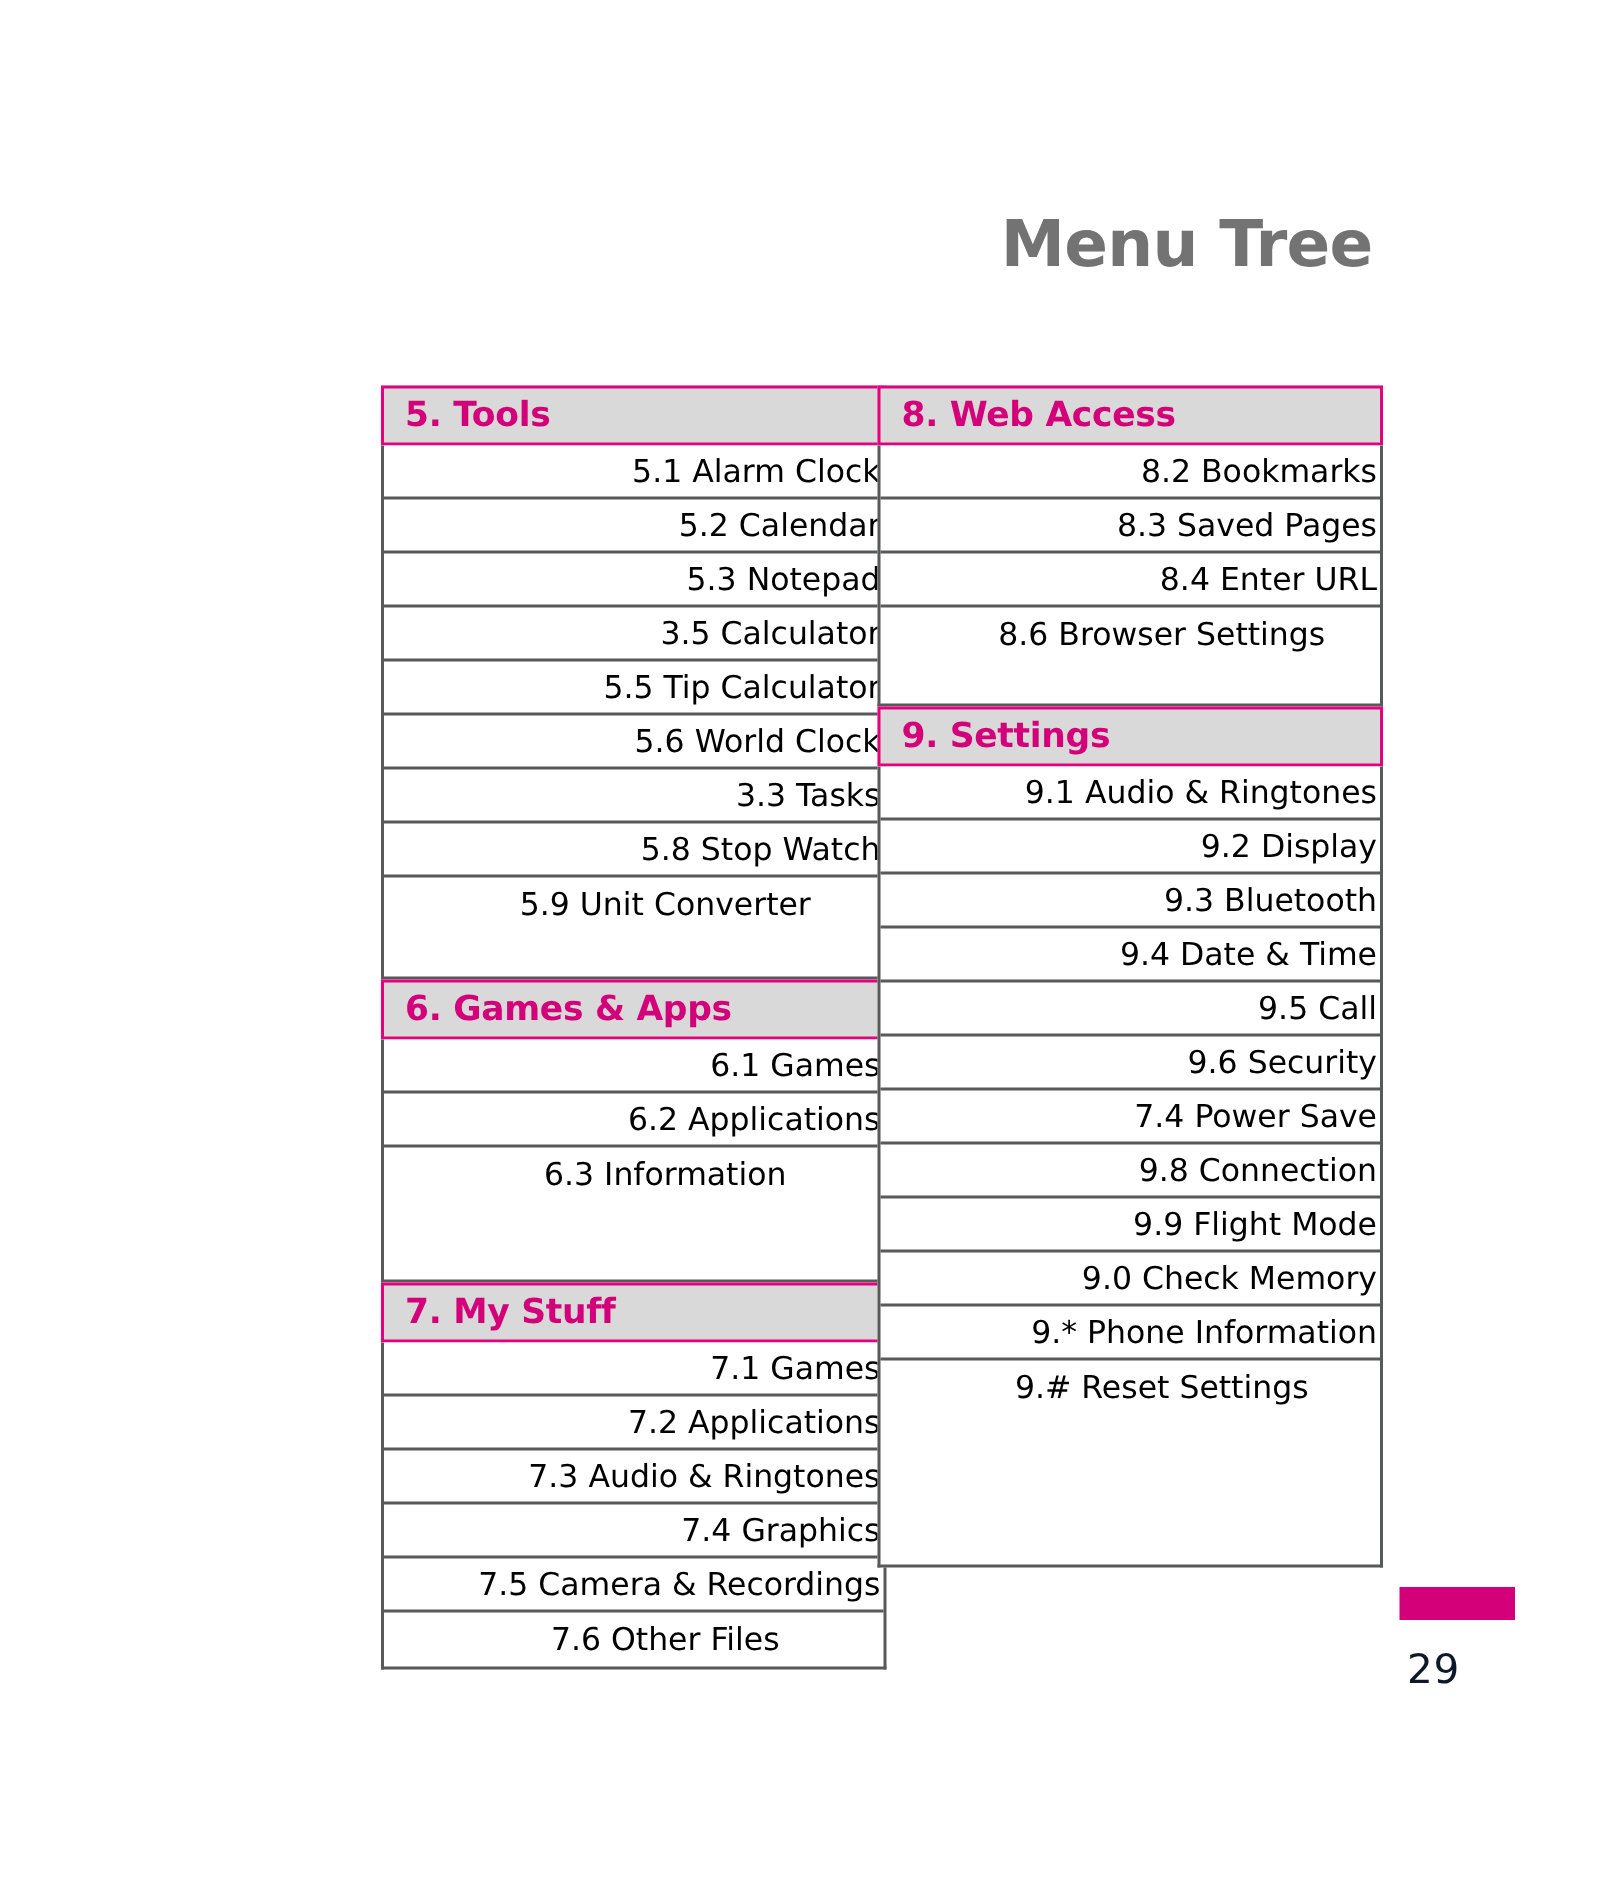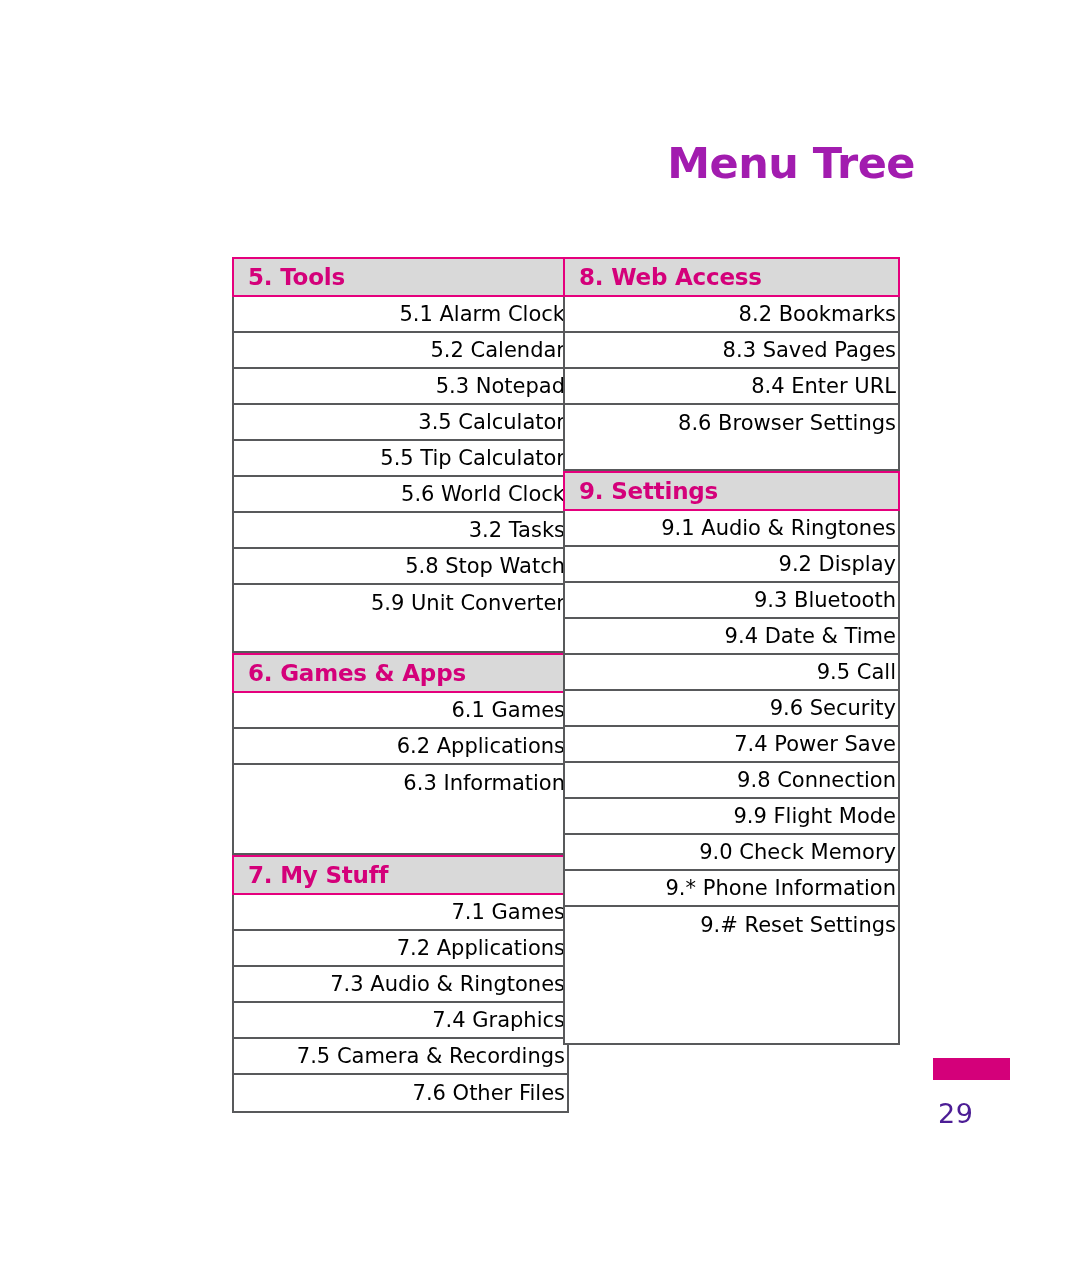--- a/index.html
+++ b/index.html
@@ -16,21 +16,21 @@
     overflow: hidden;
   }
 
   
   .page-heading {
     position: absolute;
     right: 165px;
     top: 138px;
     font-size: 43px;
     font-weight: bold;
-    color: #a21caf;
+    color: #737373;
     letter-spacing: -0.5px;
     white-space: nowrap;
   }
 
   
   .columns {
     position: absolute;
     left: 232px;
     top: 257px;
     width: 620px;
@@ -41,20 +41,21 @@
     width: 285px;
   }
   .col-left  { left: 0px; }
   .col-right { left: 331px; }
 
   
   .section {
     width: 337px;
     box-sizing: border-box;
     margin-bottom: 0px;
+    margin-left: 22px;
   }
 
   .section-header {
     box-sizing: border-box;
     height: 40px;
     background: #d9d9d9;
     border: 2px solid #e5007d;
     color: #d4007a;
     font-size: 23px;
     font-weight: bold;
@@ -81,20 +82,21 @@
     align-items: center;
     justify-content: flex-end;
     padding-right: 0px;
     font-size: 21px;
     color: #000000;
     white-space: nowrap;
     padding-left: 44px;
   }
   .row:last-child {
     border-bottom: none;
+    justify-content: center;
   }
   .row-text {
     display: inline-block;
     padding-right: 2px;
   }
 
   
   .rows.pad-sm  { padding-bottom: 28px; }
   .rows.pad-md  { padding-bottom: 30px; }
   .rows.pad-lg  { padding-bottom: 52px; }
@@ -110,21 +112,21 @@
     top: 1058px;
     width: 77px;
     height: 22px;
     background: #d4007a;
   }
   .page-number {
     position: absolute;
     left: 938px;
     top: 1098px;
     font-size: 27px;
-    color: #4c1d95;
+    color: #0f172a;
     letter-spacing: 0.5px;
   }
 </style>
 </head>
 <body>
 
 <div class="page-heading">Menu Tree</div>
 
 <div class="columns">
 
@@ -145,21 +147,21 @@
         <div class="row">
             <span class="row-text">3.5 Calculator</span>
           </div>
         <div class="row">
             <span class="row-text">5.5 Tip Calculator</span>
           </div>
         <div class="row">
             <span class="row-text">5.6 World Clock</span>
           </div>
         <div class="row">
-            <span class="row-text">3.2 Tasks</span>
+            <span class="row-text">3.3 Tasks</span>
           </div>
         <div class="row">
             <span class="row-text">5.8 Stop Watch</span>
           </div>
         <div class="row">
             <span class="row-text">5.9 Unit Converter</span>
           </div>
       </div>
     </div>
 

